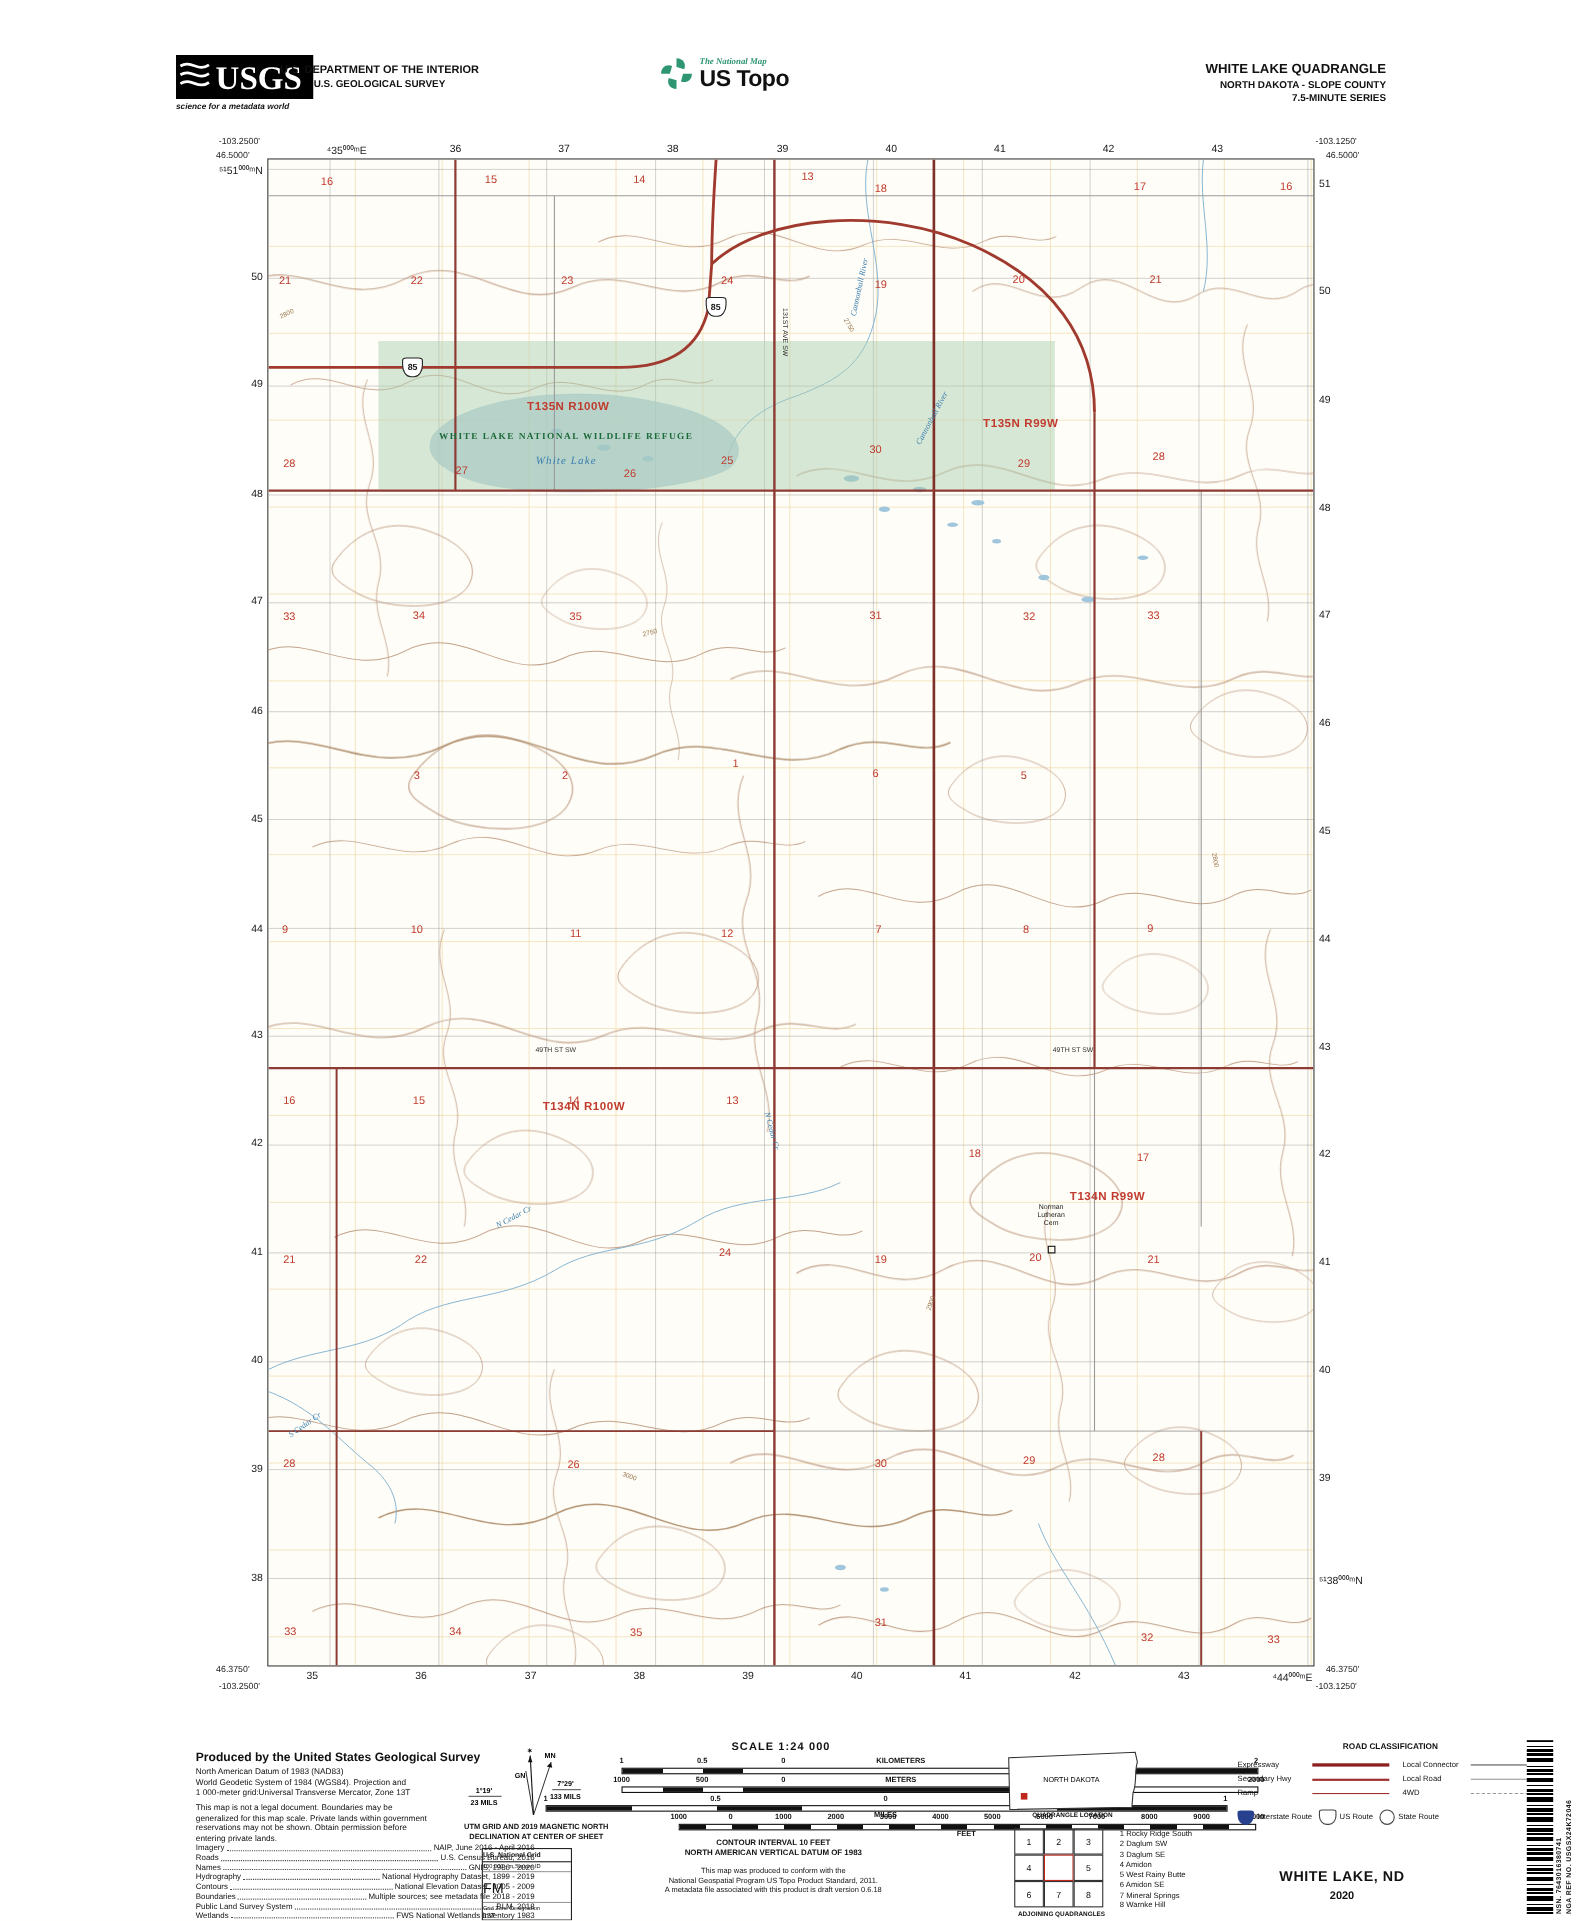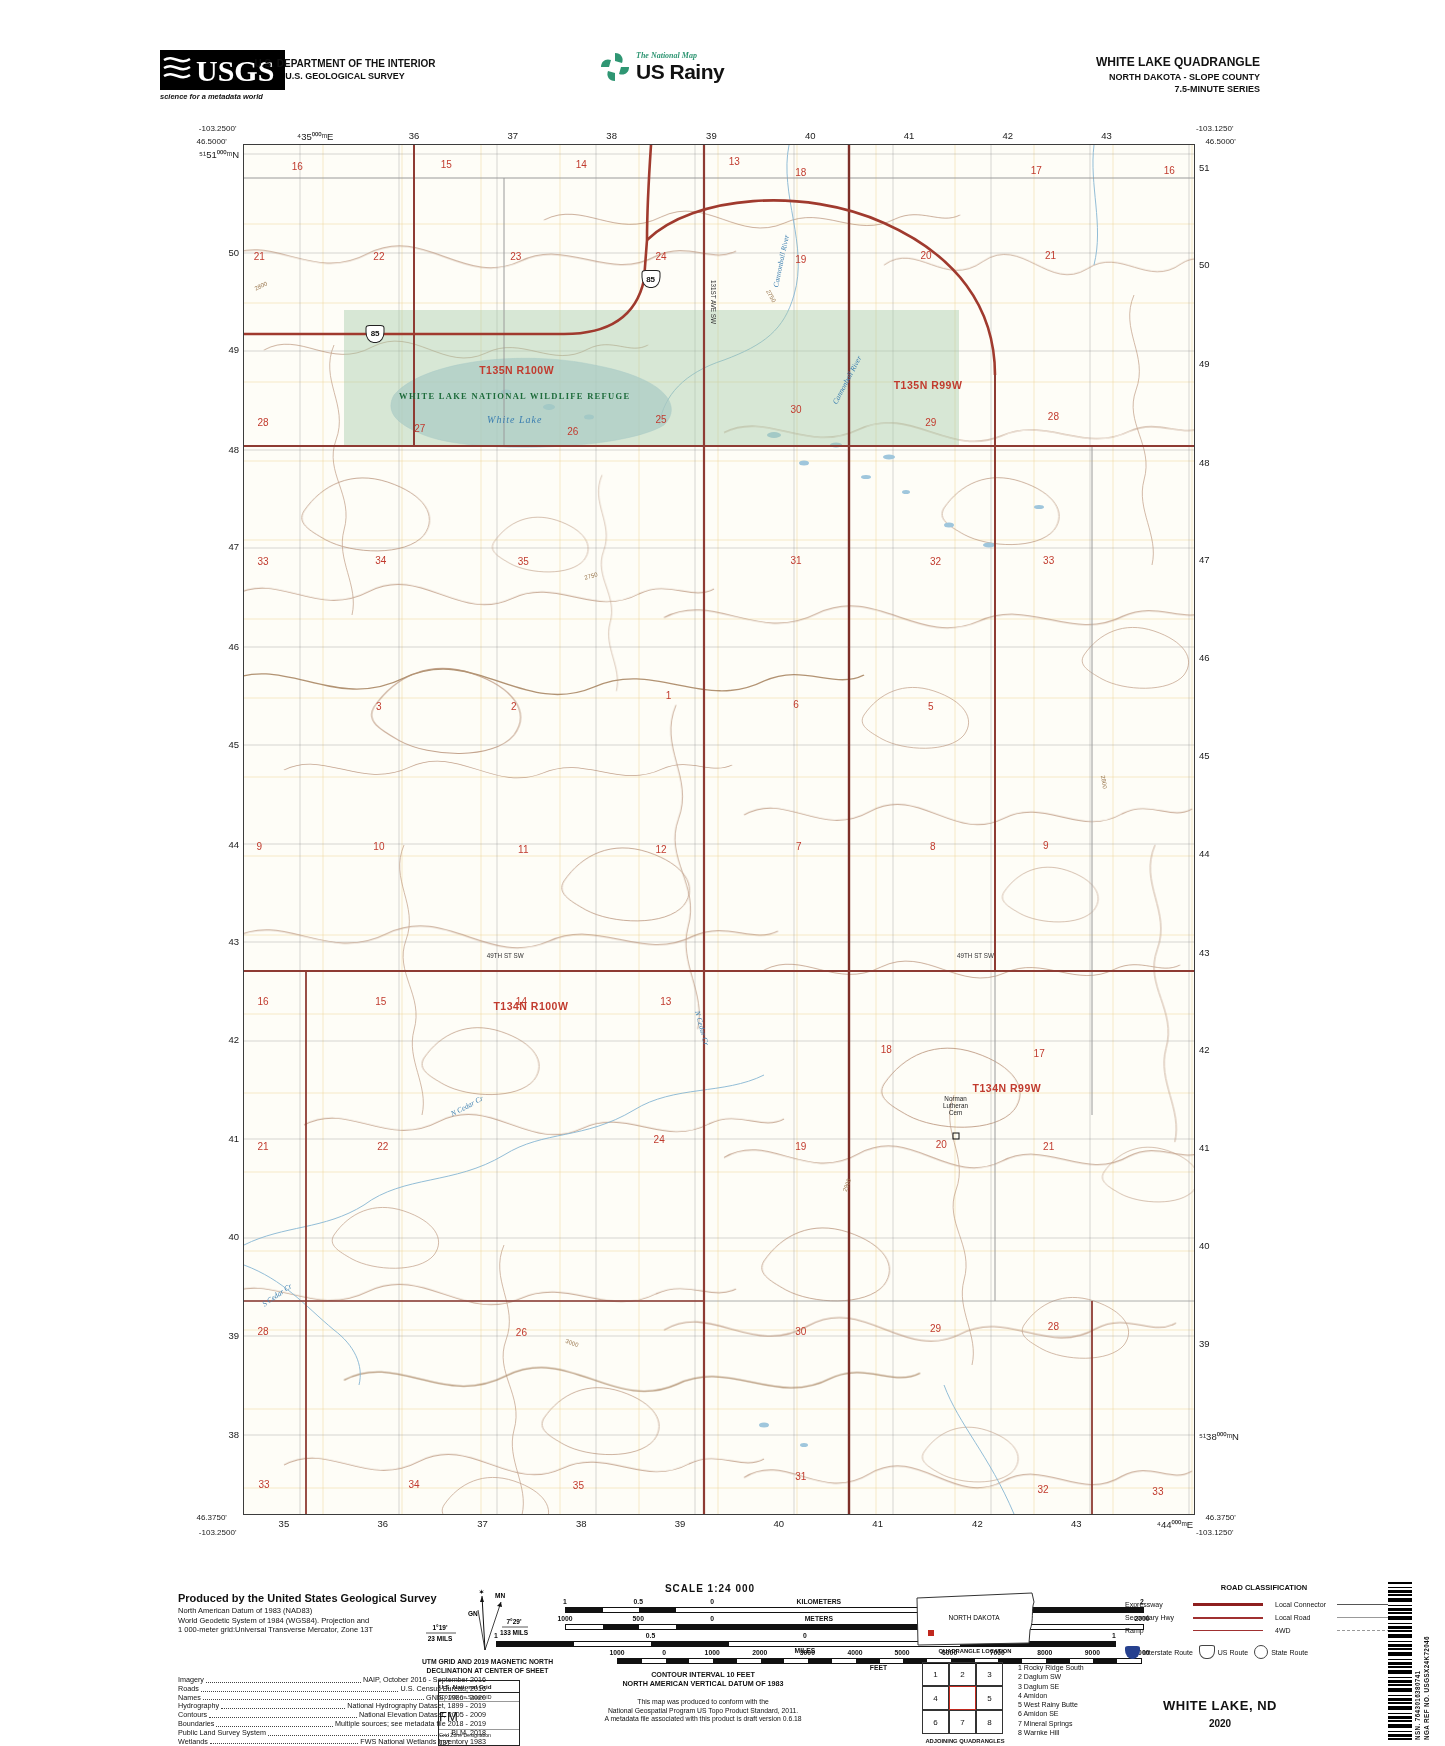--- a/index.html
+++ b/index.html
@@ -111,21 +111,21 @@
     <svg width="34" height="34" viewBox="0 0 34 34">
       <g fill="#2f9673">
         <path d="M17,3 C23,3 26,8 24,13 L17,11 Z"></path>
         <path d="M31,17 C31,23 26,26 21,24 L23,17 Z"></path>
         <path d="M17,31 C11,31 8,26 10,21 L17,23 Z"></path>
         <path d="M3,17 C3,11 8,8 13,10 L11,17 Z"></path>
       </g>
     </svg>
     <div style="margin-left:4px">
       <div class="brand">The National Map</div>
-      <div class="title">US Rainy</div>
+      <div class="title">US Topo</div>
     </div>
   </div>
   <div id="quadtitle">
     <div class="t">WHITE LAKE QUADRANGLE</div>
     <div class="s">NORTH DAKOTA - SLOPE COUNTY</div>
     <div class="r">7.5-MINUTE SERIES</div>
   </div>
 
   <div id="map-area">
     <svg id="map-art" viewBox="0 0 950 1369" preserveAspectRatio="none">
@@ -429,25 +429,31 @@
       <div class="shield" style="left: 13.8%; top: 13.8%;">85</div>
       <div class="shield" style="left: 42.8%; top: 9.8%;">85</div>
     </div>
 
   <div id="produced-title">Produced by the United States Geological Survey</div>
   <div class="ftxt" id="datum-block">
       <div>North American Datum of 1983 (NAD83)</div>
       <div>World Geodetic System of 1984 (WGS84).  Projection and</div>
       <div>1 000-meter grid:Universal Transverse Mercator, Zone 13T</div>
     </div>
+  <div class="ftxt" id="legal-block">
+      <div>This map is not a legal document. Boundaries may be</div>
+      <div>generalized for this map scale. Private lands within government</div>
+      <div>reservations may not be shown. Obtain permission before</div>
+      <div>entering private lands.</div>
+    </div>
   <div id="sources">
       <div class="srow">
         <span class="k">Imagery</span>
         <span class="dots"></span>
-        <span class="v">NAIP, October 2016 - September 2016</span>
+        <span class="v">NAIP, June 2016 - April 2016</span>
       </div>
       <div class="srow">
         <span class="k">Roads</span>
         <span class="dots"></span>
         <span class="v">U.S. Census Bureau, 2016</span>
       </div>
       <div class="srow">
         <span class="k">Names</span>
         <span class="dots"></span>
         <span class="v">GNIS, 1986 - 2020</span>

